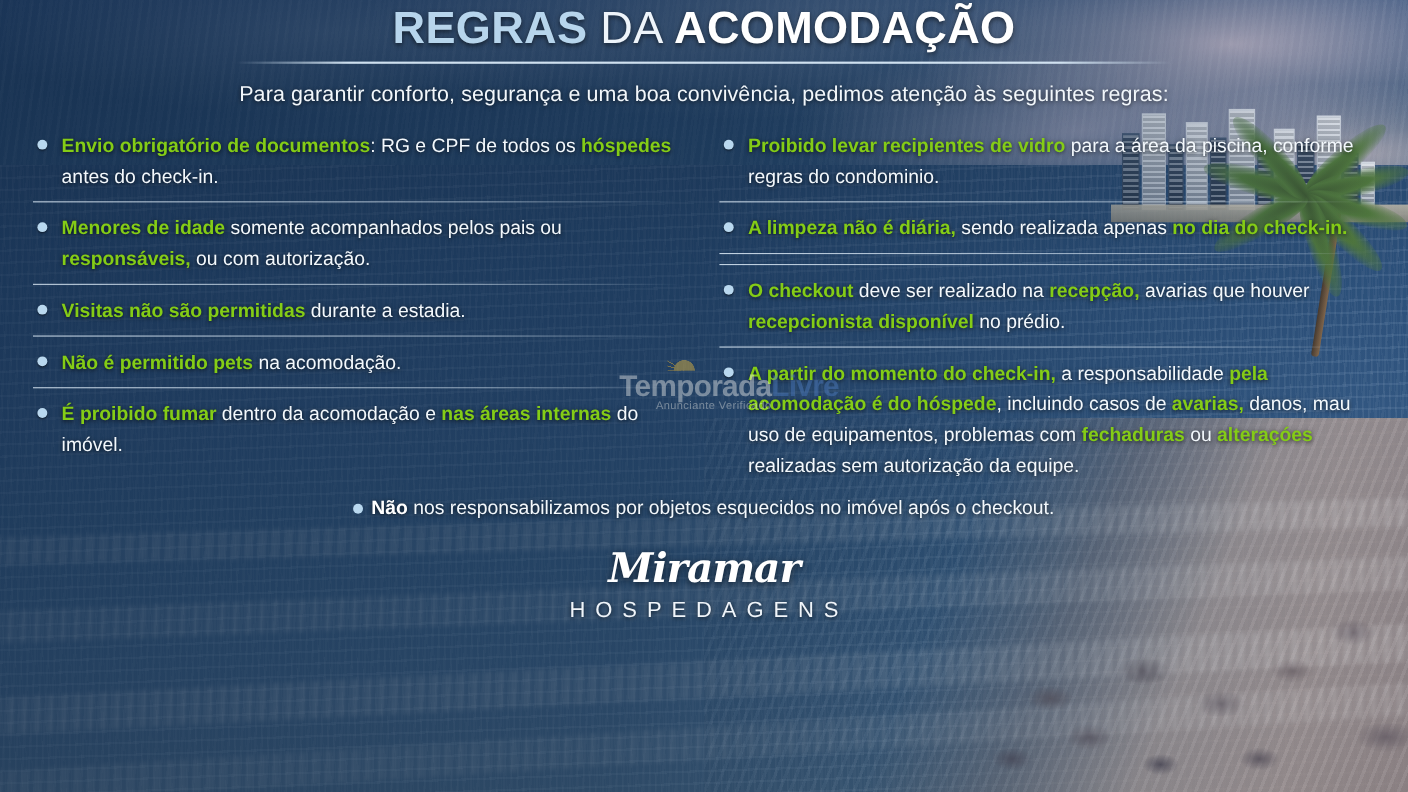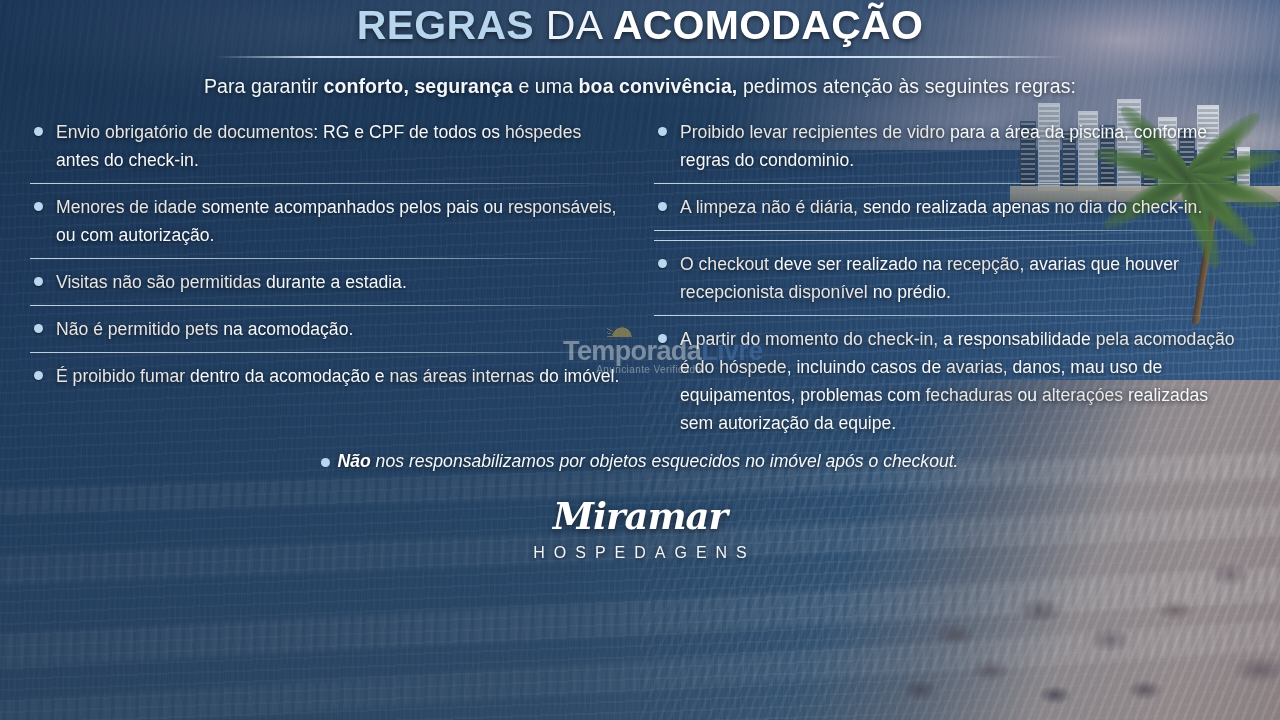--- a/index.html
+++ b/index.html
@@ -133,64 +133,63 @@
     width:850px; height:2px; margin:7px auto 0;
     background:linear-gradient(90deg, rgba(200,222,240,0), rgba(215,232,246,.95) 12%,
                rgba(215,232,246,.95) 88%, rgba(200,222,240,0));
   }
 
   .subtitle {
     text-align:center; margin-top:17px;
     font-size:19.5px; color:#f2f7fb; letter-spacing:.1px;
     text-shadow:0 1px 4px rgba(0,0,0,.65);
   }
-  .subtitle b { font-weight:bold; }
+  .subtitle b { font-weight:normal; }
 
   .columns { display:flex; margin-top:20px; padding:0 30px; }
   .col { width:50%; padding-right:18px; }
   .col.right { padding-left:14px; padding-right:4px; }
 
   .rule-item { position:relative; padding:0 0 0 26px; }
 
   .bullet {
     position:absolute; left:4px; top:9px;
     width:9px; height:9px; border-radius:50%;
     background:#b9d8ef; box-shadow:0 1px 2px rgba(0,0,0,.5);
   }
   .rule-text {
     font-size:17.6px; line-height:28px; color:#f3f8fc;
     text-shadow:0 1px 4px rgba(0,0,0,.70);
   }
-  .rule-text b { font-weight:normal; color:#e5e5e5; }
+  .rule-text b { font-weight:bold; color:#84cc16; }
 
   .divider {
     height:1px; margin:9px 4px 9px 0;
     background:linear-gradient(90deg, rgba(222,236,248,.85), rgba(222,236,248,.55) 70%, rgba(222,236,248,0));
   }
 
   .footnote {
     text-align:center; margin-top:14px;
     font-size:17.6px; color:#f3f8fc;
     text-shadow:0 1px 4px rgba(0,0,0,.70);
-    font-style:italic;
   }
   .footnote b { font-weight:bold; color:#fff; }
   .footnote .bullet-inline {
     display:inline-block; width:9px; height:9px; border-radius:50%;
     background:#b9d8ef; margin-right:7px; vertical-align:middle;
   }
 
   .logo { text-align:center; margin-top:16px; }
   .logo-mark {
     font-family:"DejaVu Serif", serif; font-style:italic; font-weight:bold;
     font-size:37px; line-height:56px; color:#ffffff;
     letter-spacing:-1px; text-shadow:0 2px 7px rgba(0,0,0,.55);
   }
   .logo-sub {
-    font-size:16px; letter-spacing:9px; color:#f0f5fa; margin-top:0px;
+    font-size:20px; letter-spacing:9px; color:#f0f5fa; margin-top:0px;
     text-shadow:0 1px 4px rgba(0,0,0,.6); padding-left:9px;
   }
 
   
   .watermark {
     position:absolute; left:535px; top:336px; z-index:3;
     opacity:.42; text-align:center; pointer-events:none;
   }
   .wm-row { font-size:27px; font-weight:bold; line-height:30px; letter-spacing:-.6px;margin-left:28px; }
   .wm-a { color:#f2f2ef; }

